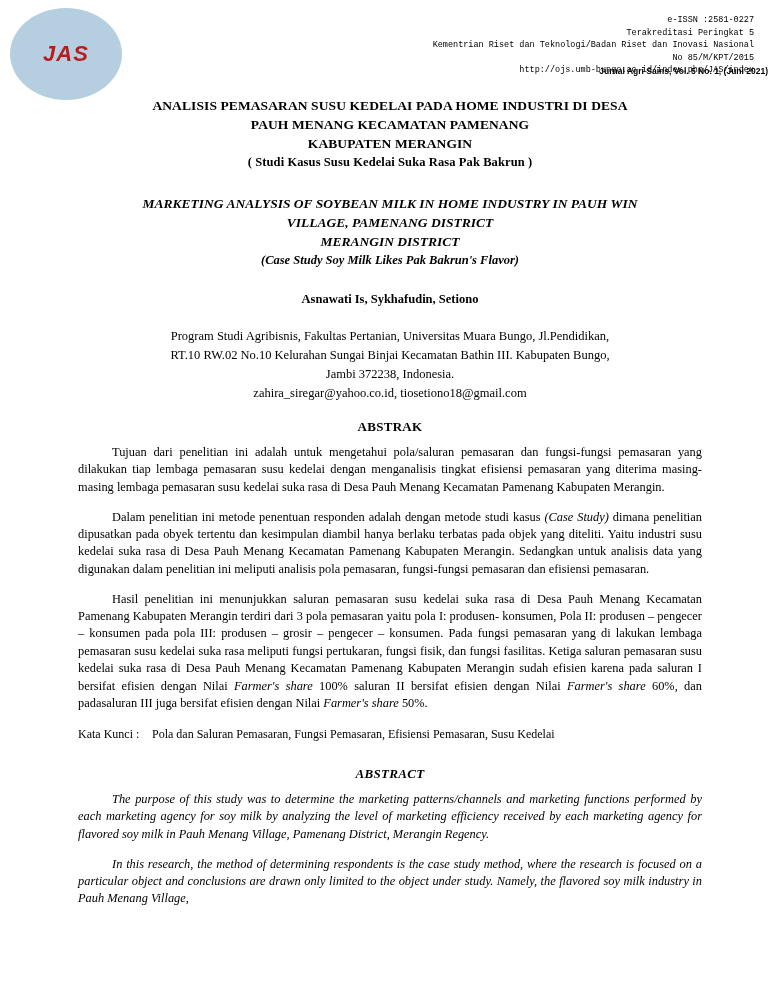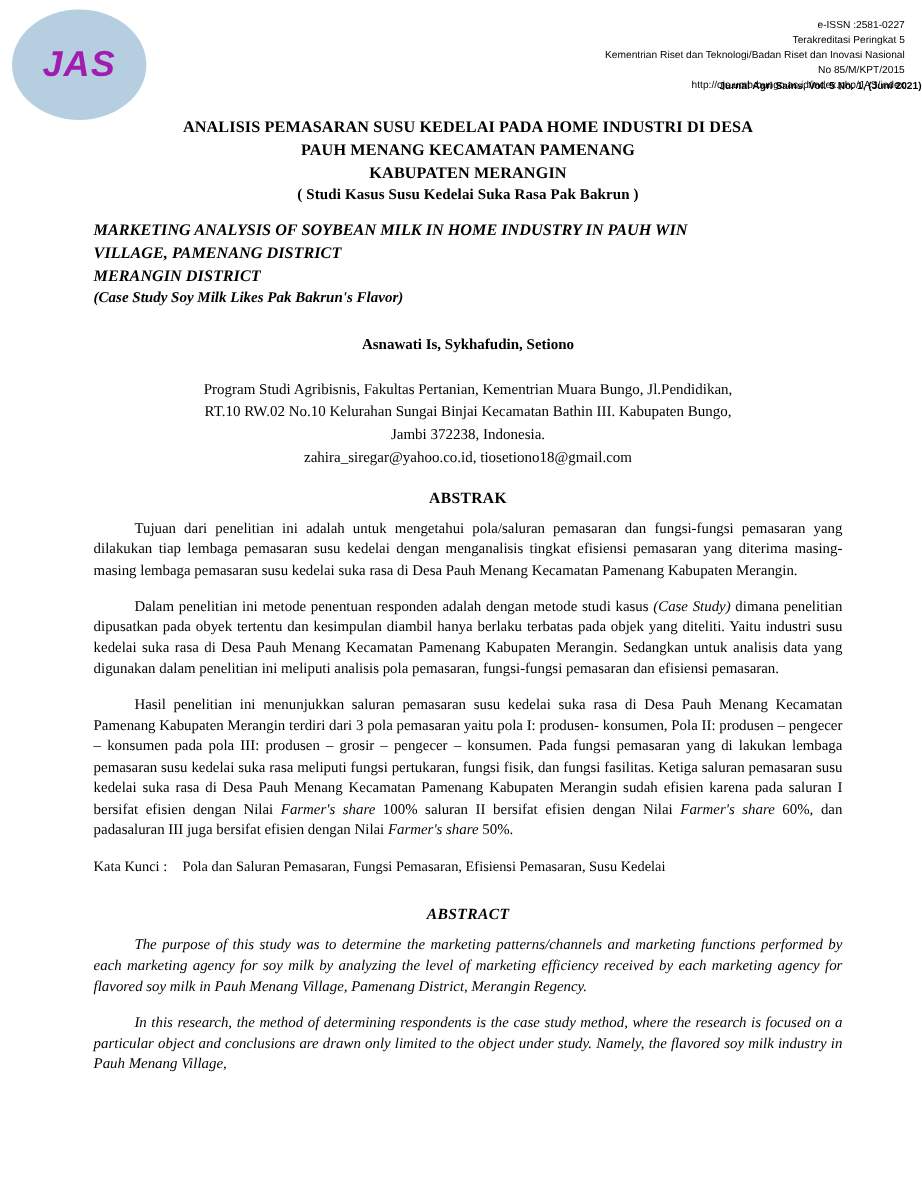--- a/index.html
+++ b/index.html
@@ -32,31 +32,31 @@
     border-radius: 50%;
     background: #b6cfe0;
     display: flex;
     align-items: center;
     justify-content: center;
   }
   .logo-badge .logo-text {
     font-family: "Liberation Sans", sans-serif;
     font-weight: bold;
     font-style: italic;
-    font-size: 30px;
-    color: #a21caf;
+    font-size: 22px;
+    color: #b91c1c;
     letter-spacing: 1px;
   }
 
   .header-right {
     position: absolute;
     right: 14px;
     top: 14px;
     text-align: right;
-    font-family: Liberation Sans, sans-serif;
+    font-family: Liberation Mono, monospace;
     font-size: 8.5px;
     line-height: 12.5px;
     color: #000;
   }
 
   .journal-line {
     position: absolute;
     left: 0;
     right: 0;
     top: 66px;
@@ -78,22 +78,22 @@
     font-weight: bold;
     font-size: 13.5px;
     line-height: 19px;
     letter-spacing: 0.1px;
   }
   .title-id .sub {
     font-size: 12.5px;
     font-weight: bold;
   }
   .title-en {
-    margin-top: 10px;
-    text-align: left;
+    margin-top: 22px;
+    text-align: center;
     font-weight: bold;
     font-style: italic;
     font-size: 13.5px;
     line-height: 19px;
   }
   .title-en .sub {
     font-size: 12.5px;
   }
 
   .authors {
@@ -190,21 +190,21 @@
     <div class="title-en">
       <div>MARKETING ANALYSIS OF SOYBEAN MILK IN HOME INDUSTRY IN PAUH WIN</div>
       <div>VILLAGE, PAMENANG DISTRICT</div>
       <div>MERANGIN DISTRICT</div>
       <div class="sub">(Case Study Soy Milk Likes Pak Bakrun's Flavor)</div>
     </div>
 
     <div class="authors">Asnawati Is, Sykhafudin, Setiono</div>
 
     <div class="affiliation">
-      <div>Program Studi Agribisnis, Fakultas Pertanian, Kementrian Muara Bungo, Jl.Pendidikan,</div>
+      <div>Program Studi Agribisnis, Fakultas Pertanian, Universitas Muara Bungo, Jl.Pendidikan,</div>
       <div>RT.10 RW.02 No.10 Kelurahan Sungai Binjai Kecamatan Bathin III. Kabupaten Bungo,</div>
       <div>Jambi 372238, Indonesia.</div>
     </div>
     <div class="emails">zahira_siregar@yahoo.co.id, tiosetiono18@gmail.com</div>
 
     <div class="section-head">ABSTRAK</div>
 
     <p class="para first">Tujuan dari penelitian ini adalah untuk mengetahui pola/saluran pemasaran dan fungsi-fungsi pemasaran yang dilakukan tiap lembaga pemasaran susu kedelai dengan menganalisis tingkat efisiensi pemasaran yang diterima masing-masing lembaga pemasaran susu kedelai suka rasa di Desa Pauh Menang Kecamatan Pamenang Kabupaten Merangin.</p>
 
     <p class="para"><span>Dalam penelitian ini metode penentuan responden adalah dengan metode studi kasus </span><i>(Case Study)</i><span> dimana penelitian dipusatkan pada obyek tertentu dan kesimpulan diambil hanya berlaku terbatas pada objek yang diteliti. Yaitu industri susu kedelai suka rasa di Desa Pauh Menang Kecamatan Pamenang Kabupaten Merangin. Sedangkan untuk analisis data yang digunakan dalam penelitian ini meliputi analisis pola pemasaran, fungsi-fungsi pemasaran dan efisiensi pemasaran.</span></p>

